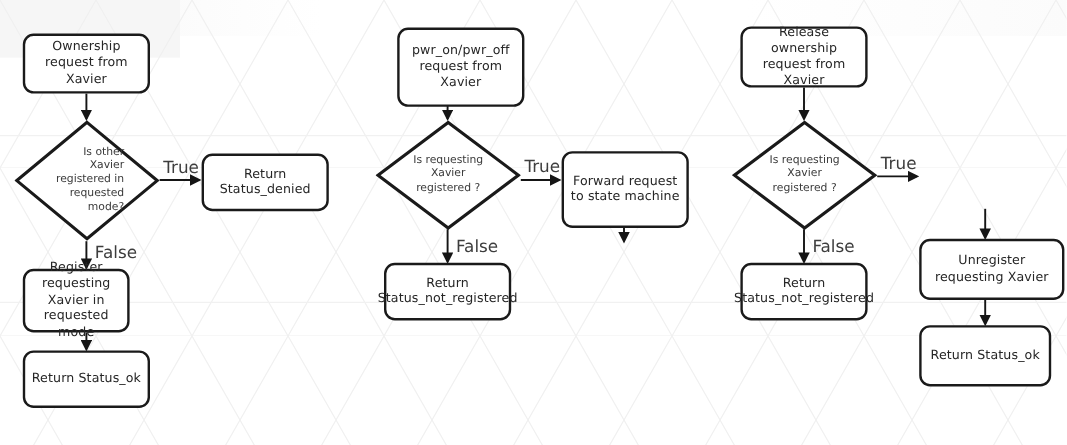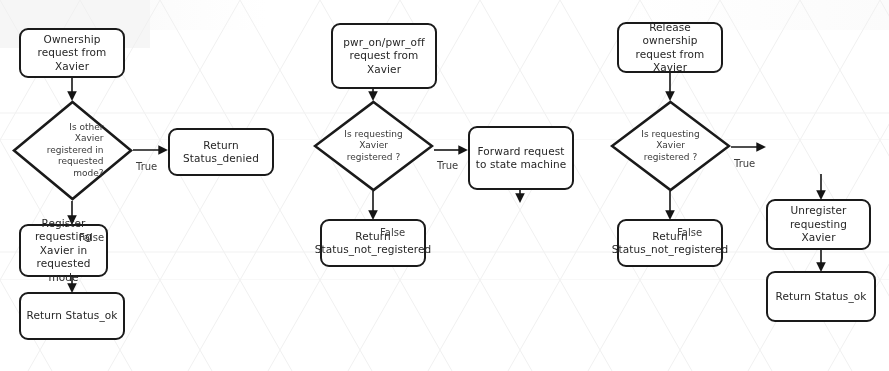--- a/index.html
+++ b/index.html
@@ -80,25 +80,24 @@
     align-items: center;
     justify-content: center;
     text-align: center;
     font-size: 9px;
     line-height: 11.5px;
     color: #3a3a3a;
     pointer-events: none;
   }
   .edge-label {
     position: absolute;
-    font-size: 10px;
+    font-size: 14px;
     color: #3d3d3d;
     z-index: 4;
     white-space: nowrap;
-    margin-top: 29px;
   }
 </style>
 </head>
 <body>
 
 <div id="canvas">
 
   <div id="bg-shade2"></div>
   <div id="bg-shade"></div>
 
@@ -203,21 +202,21 @@
     </svg>
     <div class="diamond-label">
       <span style="width:64px; display:block;">Is requesting Xavier registered ?</span>
     </div>
   </div>
 
   <div class="edge-label" style="left:734px; top:129px;">True</div>
   <div class="edge-label" style="left:677px; top:198px;">False</div>
 
 
-  <div class="node box" style="left:766px; top:199px; width:105px; height:51px;">
+  <div class="node box" style="left:766px; top:199px; width:121px; height:51px;">
     <span>Unregister requesting Xavier</span>
   </div>
 
   <div class="node box" style="left:766px; top:271px; width:110px; height:51px;">
     <span>Return Status_ok</span>
   </div>
 
   <div class="node box" style="left:617px; top:219px; width:106px; height:48px;">
     <span>Return Status_not_registered</span>
   </div>

